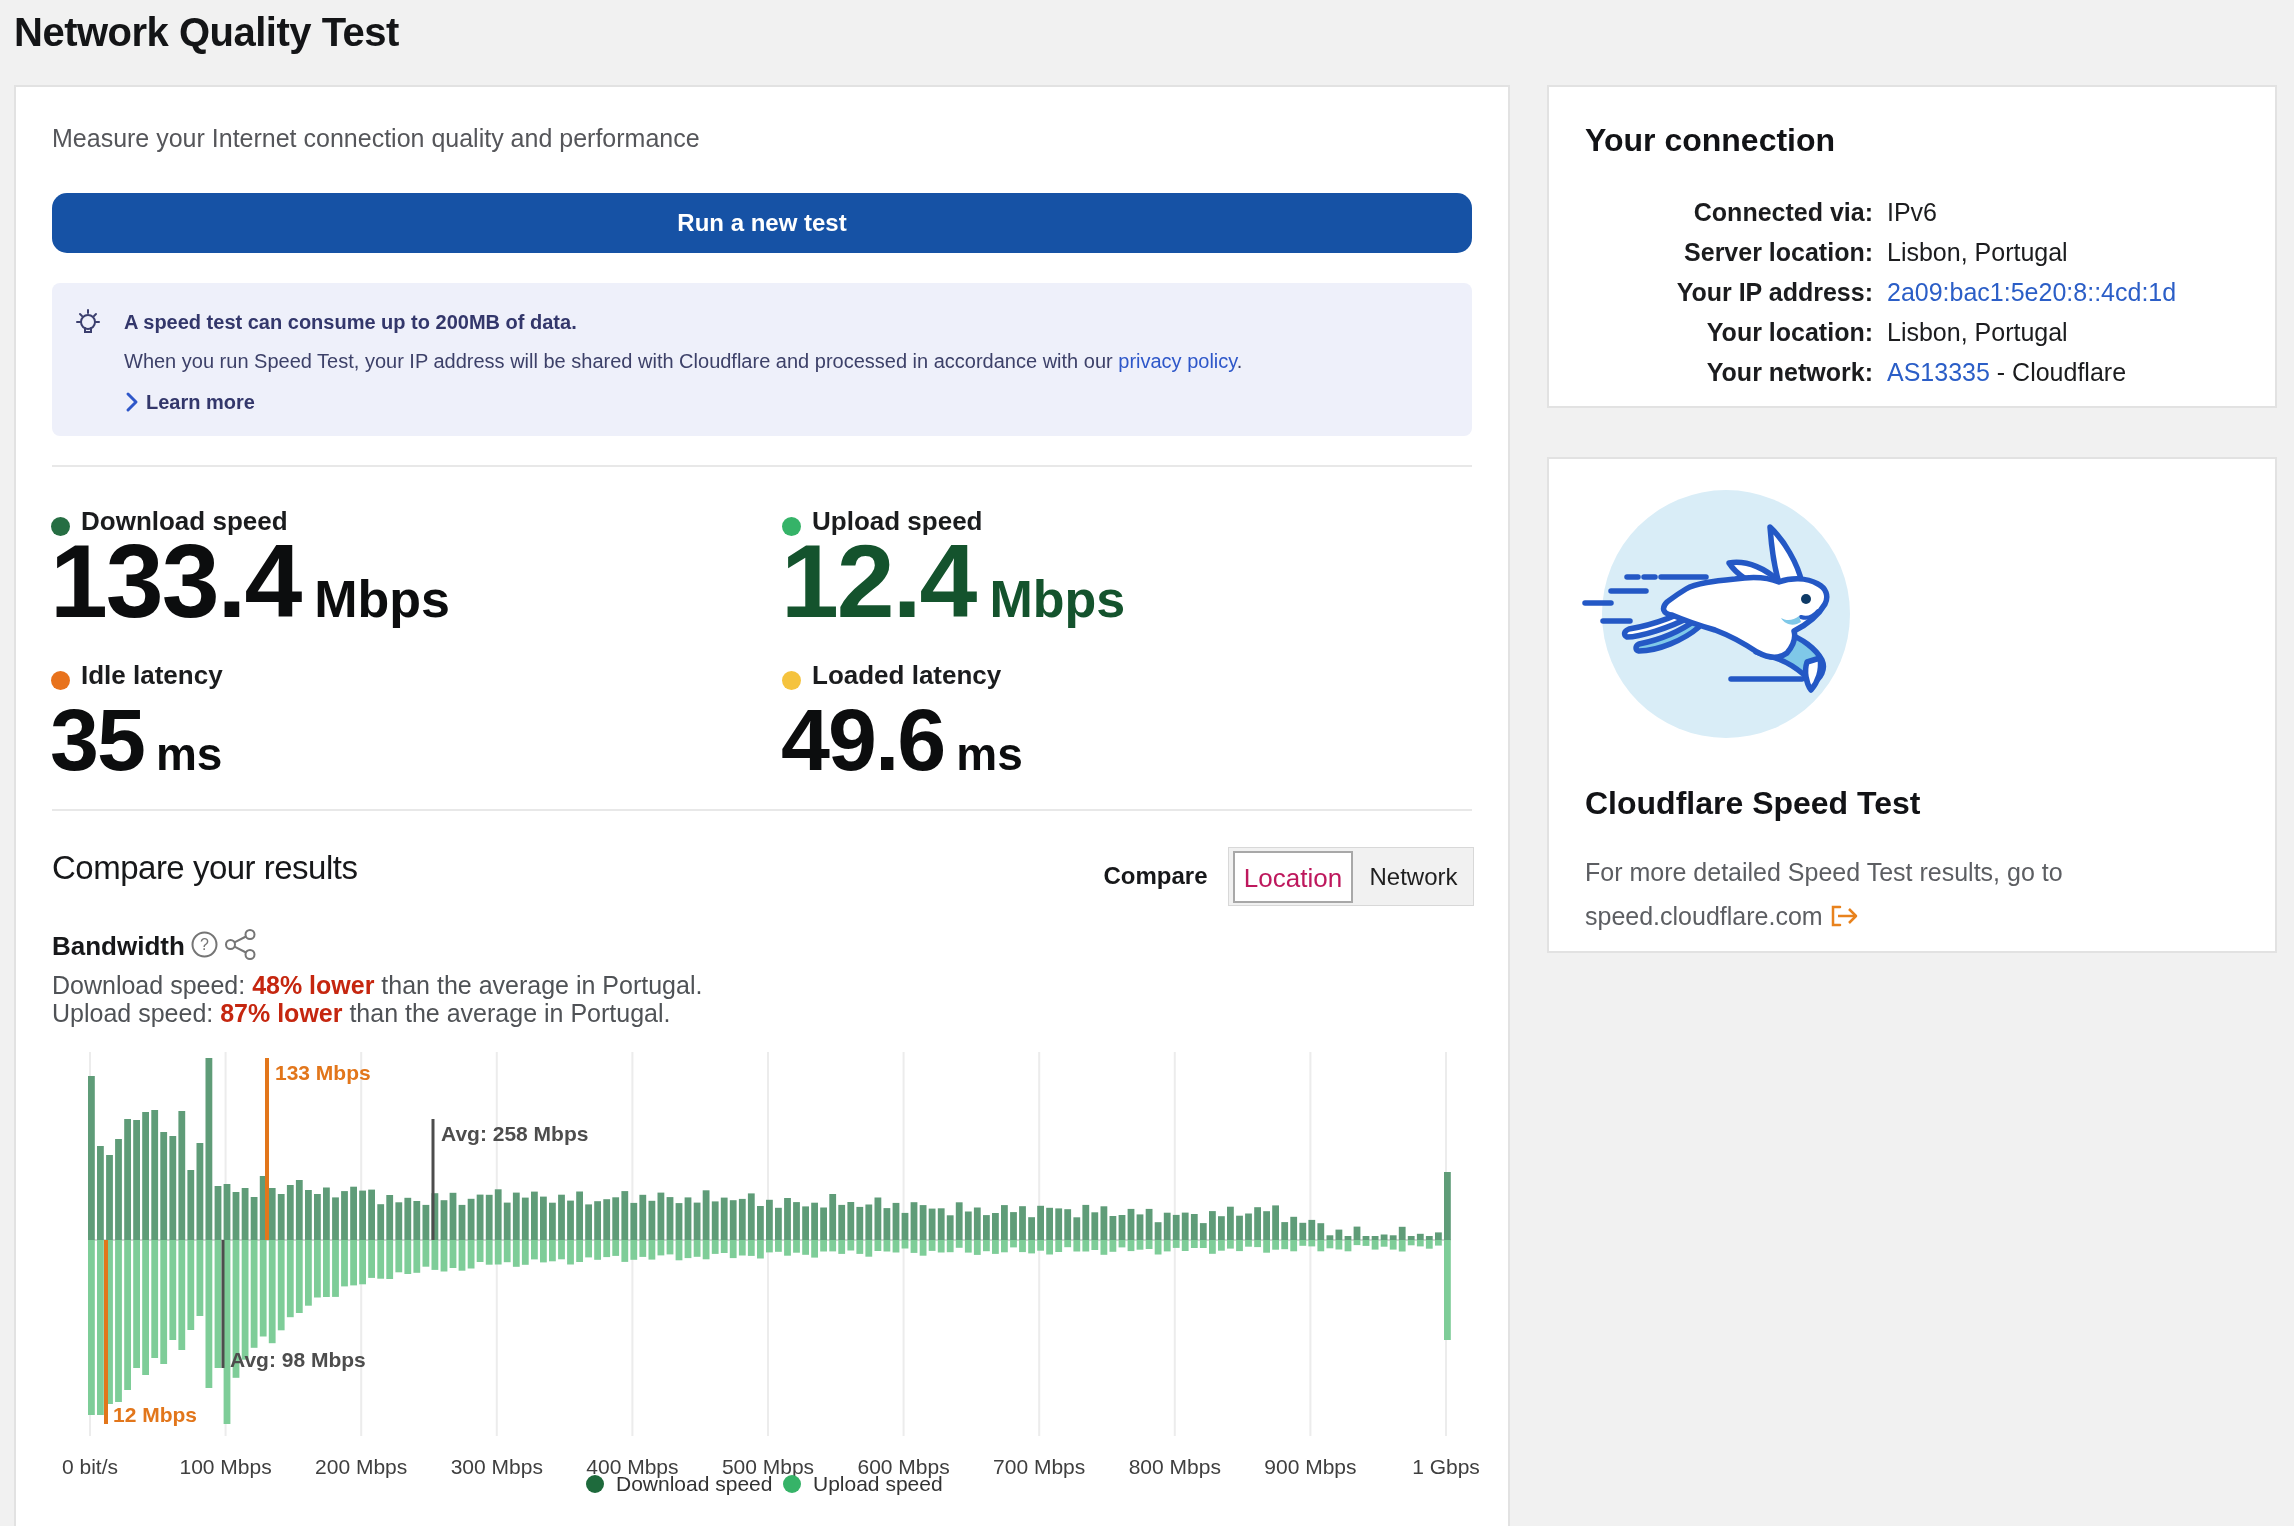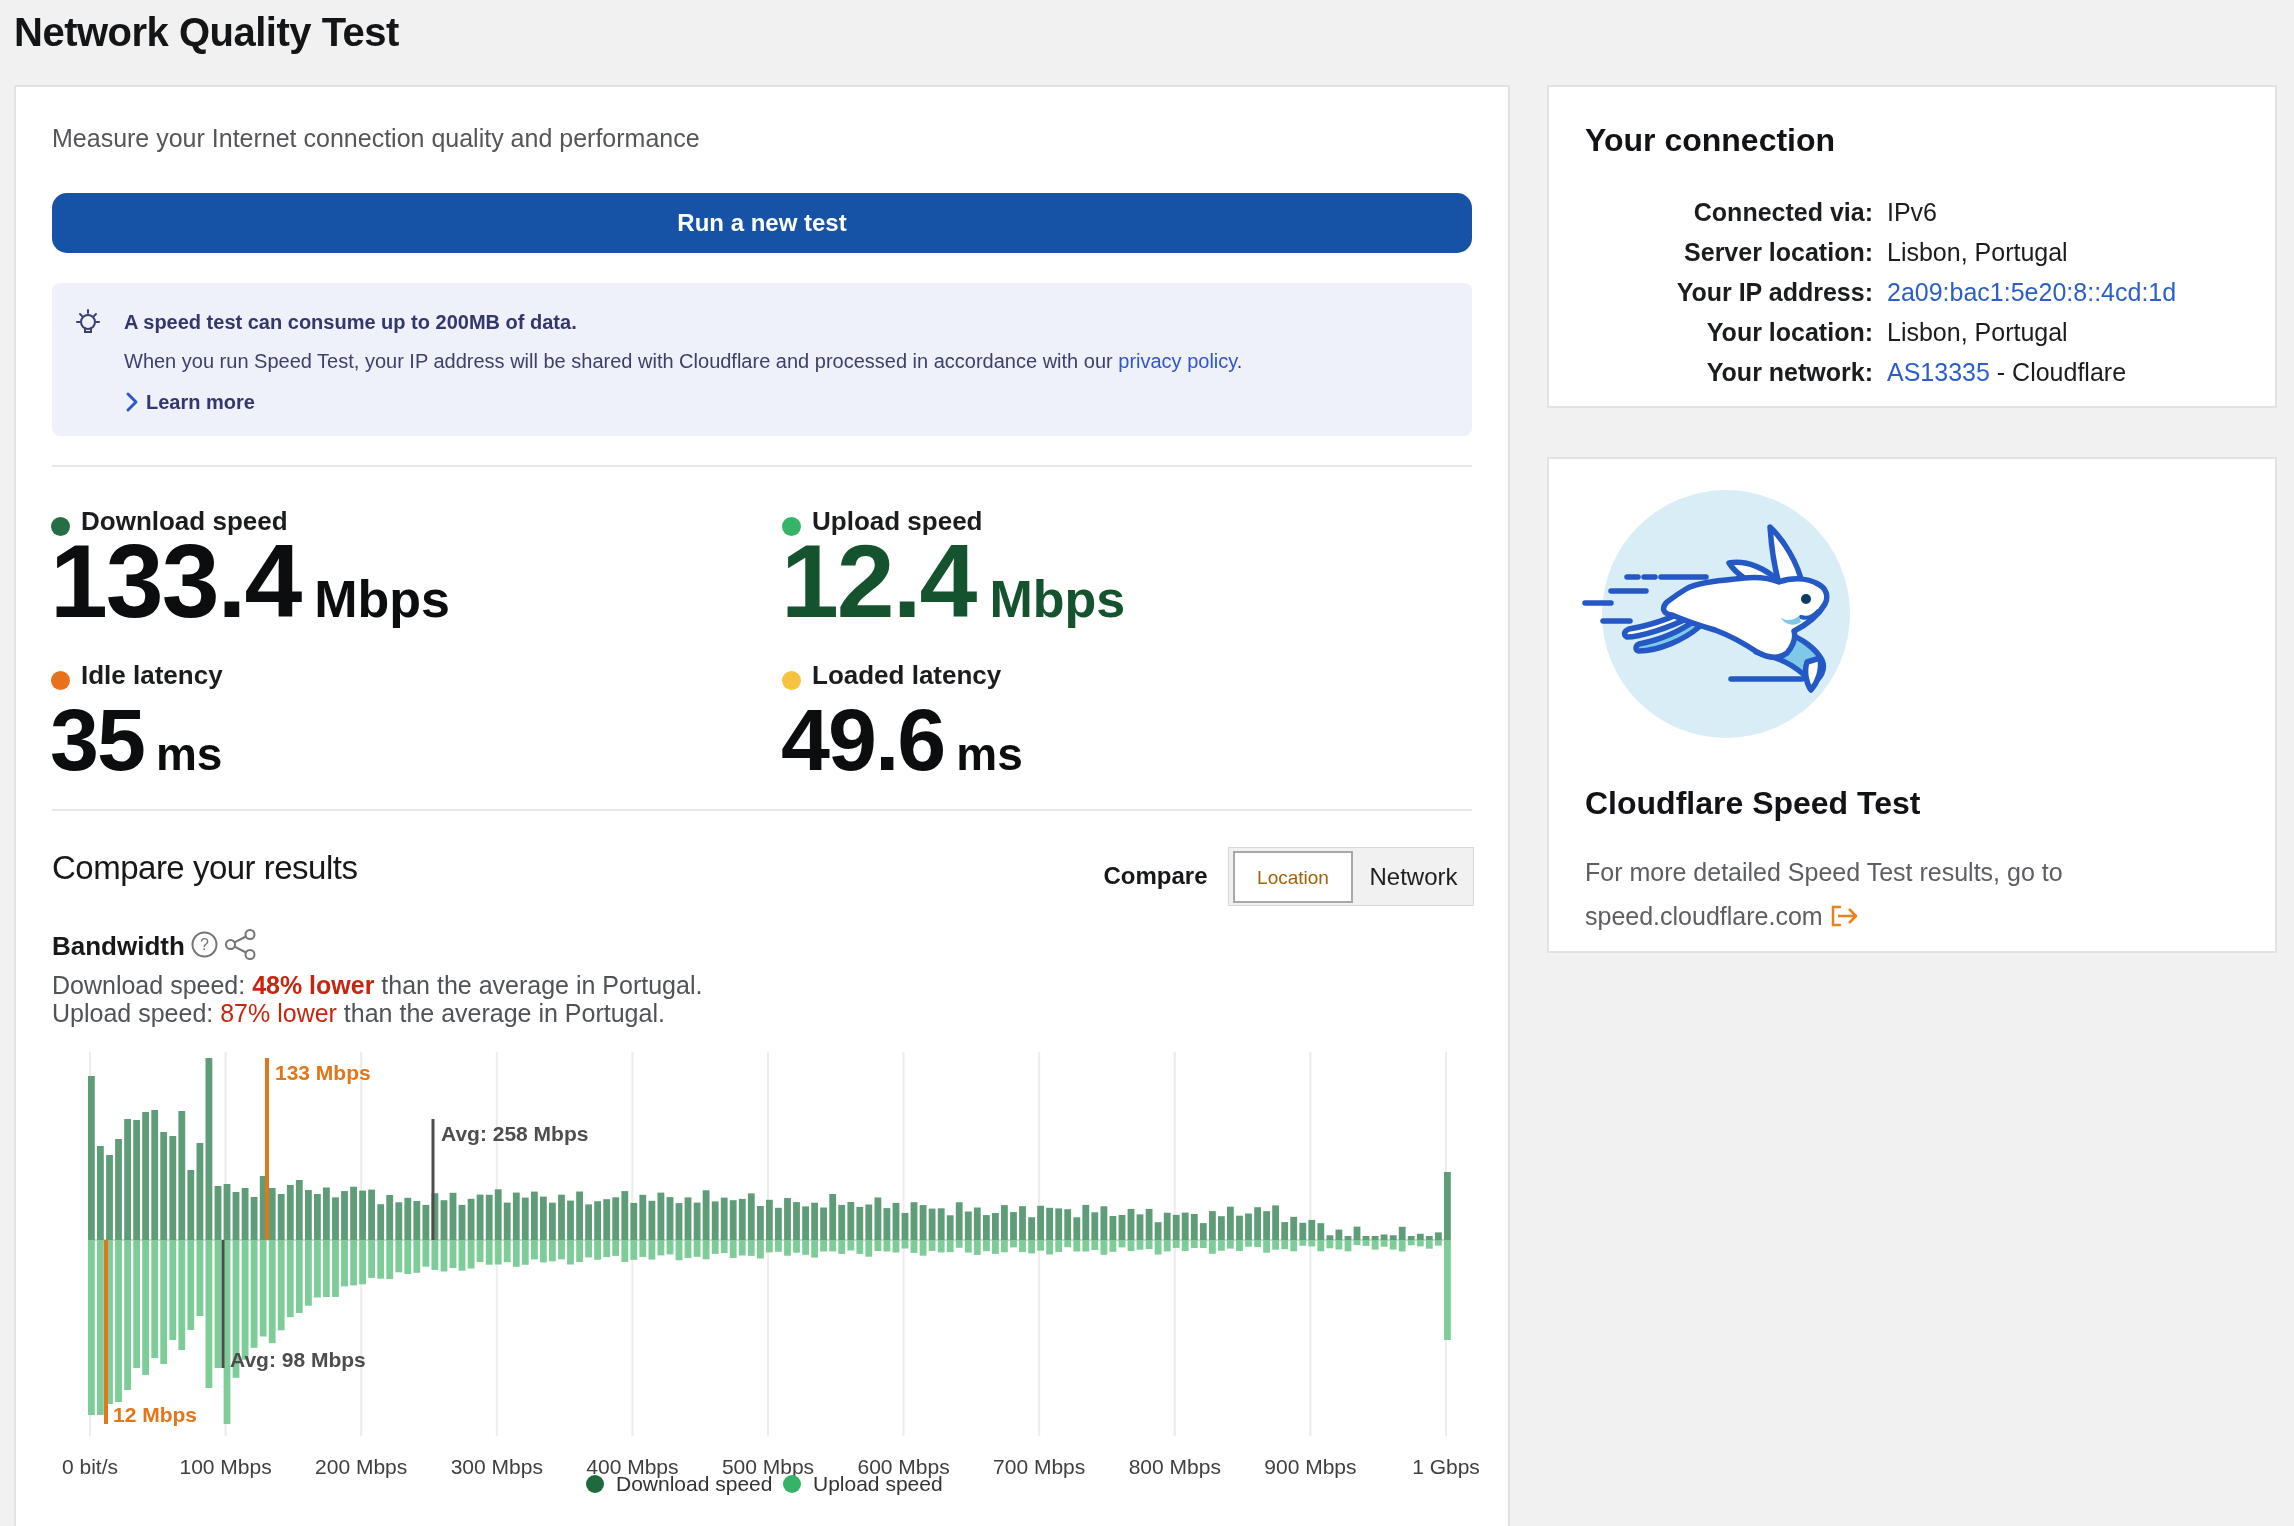--- a/index.html
+++ b/index.html
@@ -51,37 +51,37 @@
 
 <div class="abs" style="left:782px;top:671px;width:19px;height:19px;border-radius:50%;background:#f5c33e"></div>
 <div class="abs" style="left:812px;top:660px;font-size:26px;font-weight:600;color:#1b1c1e">Loaded latency</div>
 <div class="abs" style="left:781px;top:696px;font-size:88px;font-weight:bold;letter-spacing:-2px;line-height:88px;color:#0c0d0e">49.6<span style="font-size:46px;letter-spacing:0;margin-left:12px">ms</span></div>
 
 <div class="hr" style="top:809px"></div>
 
 <div class="abs" style="left:52px;top:849px;font-size:33px;font-weight:normal;letter-spacing:-0.5px">Compare your results</div>
 <div class="abs" style="left:1098px;top:862px;width:115px;font-size:24px;font-weight:bold;text-align:center">Compare</div>
 <div class="abs" style="left:1228px;top:847px;width:246px;height:59px;background:#f1f1f1;border:1px solid #d8d8d8"></div>
-<div class="abs" style="left:1233px;top:851px;width:120px;height:52px;background:#fff;border:2px solid #a8a8a8;font-size:19px;text-align:center;line-height:50px;color:#a16207">Location</div>
+<div class="abs" style="left:1233px;top:851px;width:120px;height:52px;background:#fff;border:2px solid #a8a8a8;font-size:26px;text-align:center;line-height:50px;color:#be185d">Location</div>
 <div class="abs" style="left:1353px;top:851px;width:121px;height:52px;font-size:24px;text-align:center;line-height:52px;color:#1f1f1f">Network</div>
 
 <div class="abs" style="left:52px;top:931px;font-size:26px;font-weight:bold">Bandwidth</div>
 <svg class="abs" style="left:191px;top:931px" width="27" height="27" viewBox="0 0 27 27" fill="none">
     <circle cx="13.5" cy="13.5" r="12" stroke="#757575" stroke-width="2"></circle>
     <text x="13.5" y="19" font-size="16" fill="#757575" text-anchor="middle" font-family="Liberation Sans">?</text>
   </svg>
 <svg class="abs" style="left:225px;top:929px" width="31" height="31" viewBox="0 0 31 31" fill="none" stroke="#757575" stroke-width="2">
  <circle cx="25" cy="5.5" r="4.5"></circle>
     <circle cx="5.5" cy="15.5" r="4.5"></circle>
     <circle cx="25" cy="25.5" r="4.5"></circle>
  <line x1="9.5" y1="13.4" x2="21" y2="7.5"></line>
     <line x1="9.5" y1="17.6" x2="21" y2="23.5"></line>
 </svg>
 <div class="abs" style="left:52px;top:971px;font-size:25px;color:#4f5256">Download speed: <span style="font-weight:bold;color:#c5260f">48% lower</span> than the average in Portugal.</div>
-<div class="abs" style="left:52px;top:999px;font-size:25px;color:#4f5256">Upload speed: <span style="font-weight:normal;color:#c5260f">87% lower</span> than the average in Portugal.</div>
+<div class="abs" style="left:52px;top:999px;font-size:25px;color:#4f5256">Upload speed: <span style="font-weight:bold;color:#c5260f">87% lower</span> than the average in Portugal.</div>
 
 <svg width="1450" height="466" viewBox="0 0 1450 466" style="position:absolute;left:52px;top:1044px">
     <line x1="38.0" y1="8.0" x2="38.0" y2="392" stroke="#ececec" stroke-width="2"></line>
     <line x1="173.6" y1="8.0" x2="173.6" y2="392" stroke="#ececec" stroke-width="2"></line>
     <line x1="309.2" y1="8.0" x2="309.2" y2="392" stroke="#ececec" stroke-width="2"></line>
     <line x1="444.8" y1="8.0" x2="444.8" y2="392" stroke="#ececec" stroke-width="2"></line>
     <line x1="580.4" y1="8.0" x2="580.4" y2="392" stroke="#ececec" stroke-width="2"></line>
     <line x1="716.0" y1="8.0" x2="716.0" y2="392" stroke="#ececec" stroke-width="2"></line>
     <line x1="851.6" y1="8.0" x2="851.6" y2="392" stroke="#ececec" stroke-width="2"></line>
     <line x1="987.2" y1="8.0" x2="987.2" y2="392" stroke="#ececec" stroke-width="2"></line>

